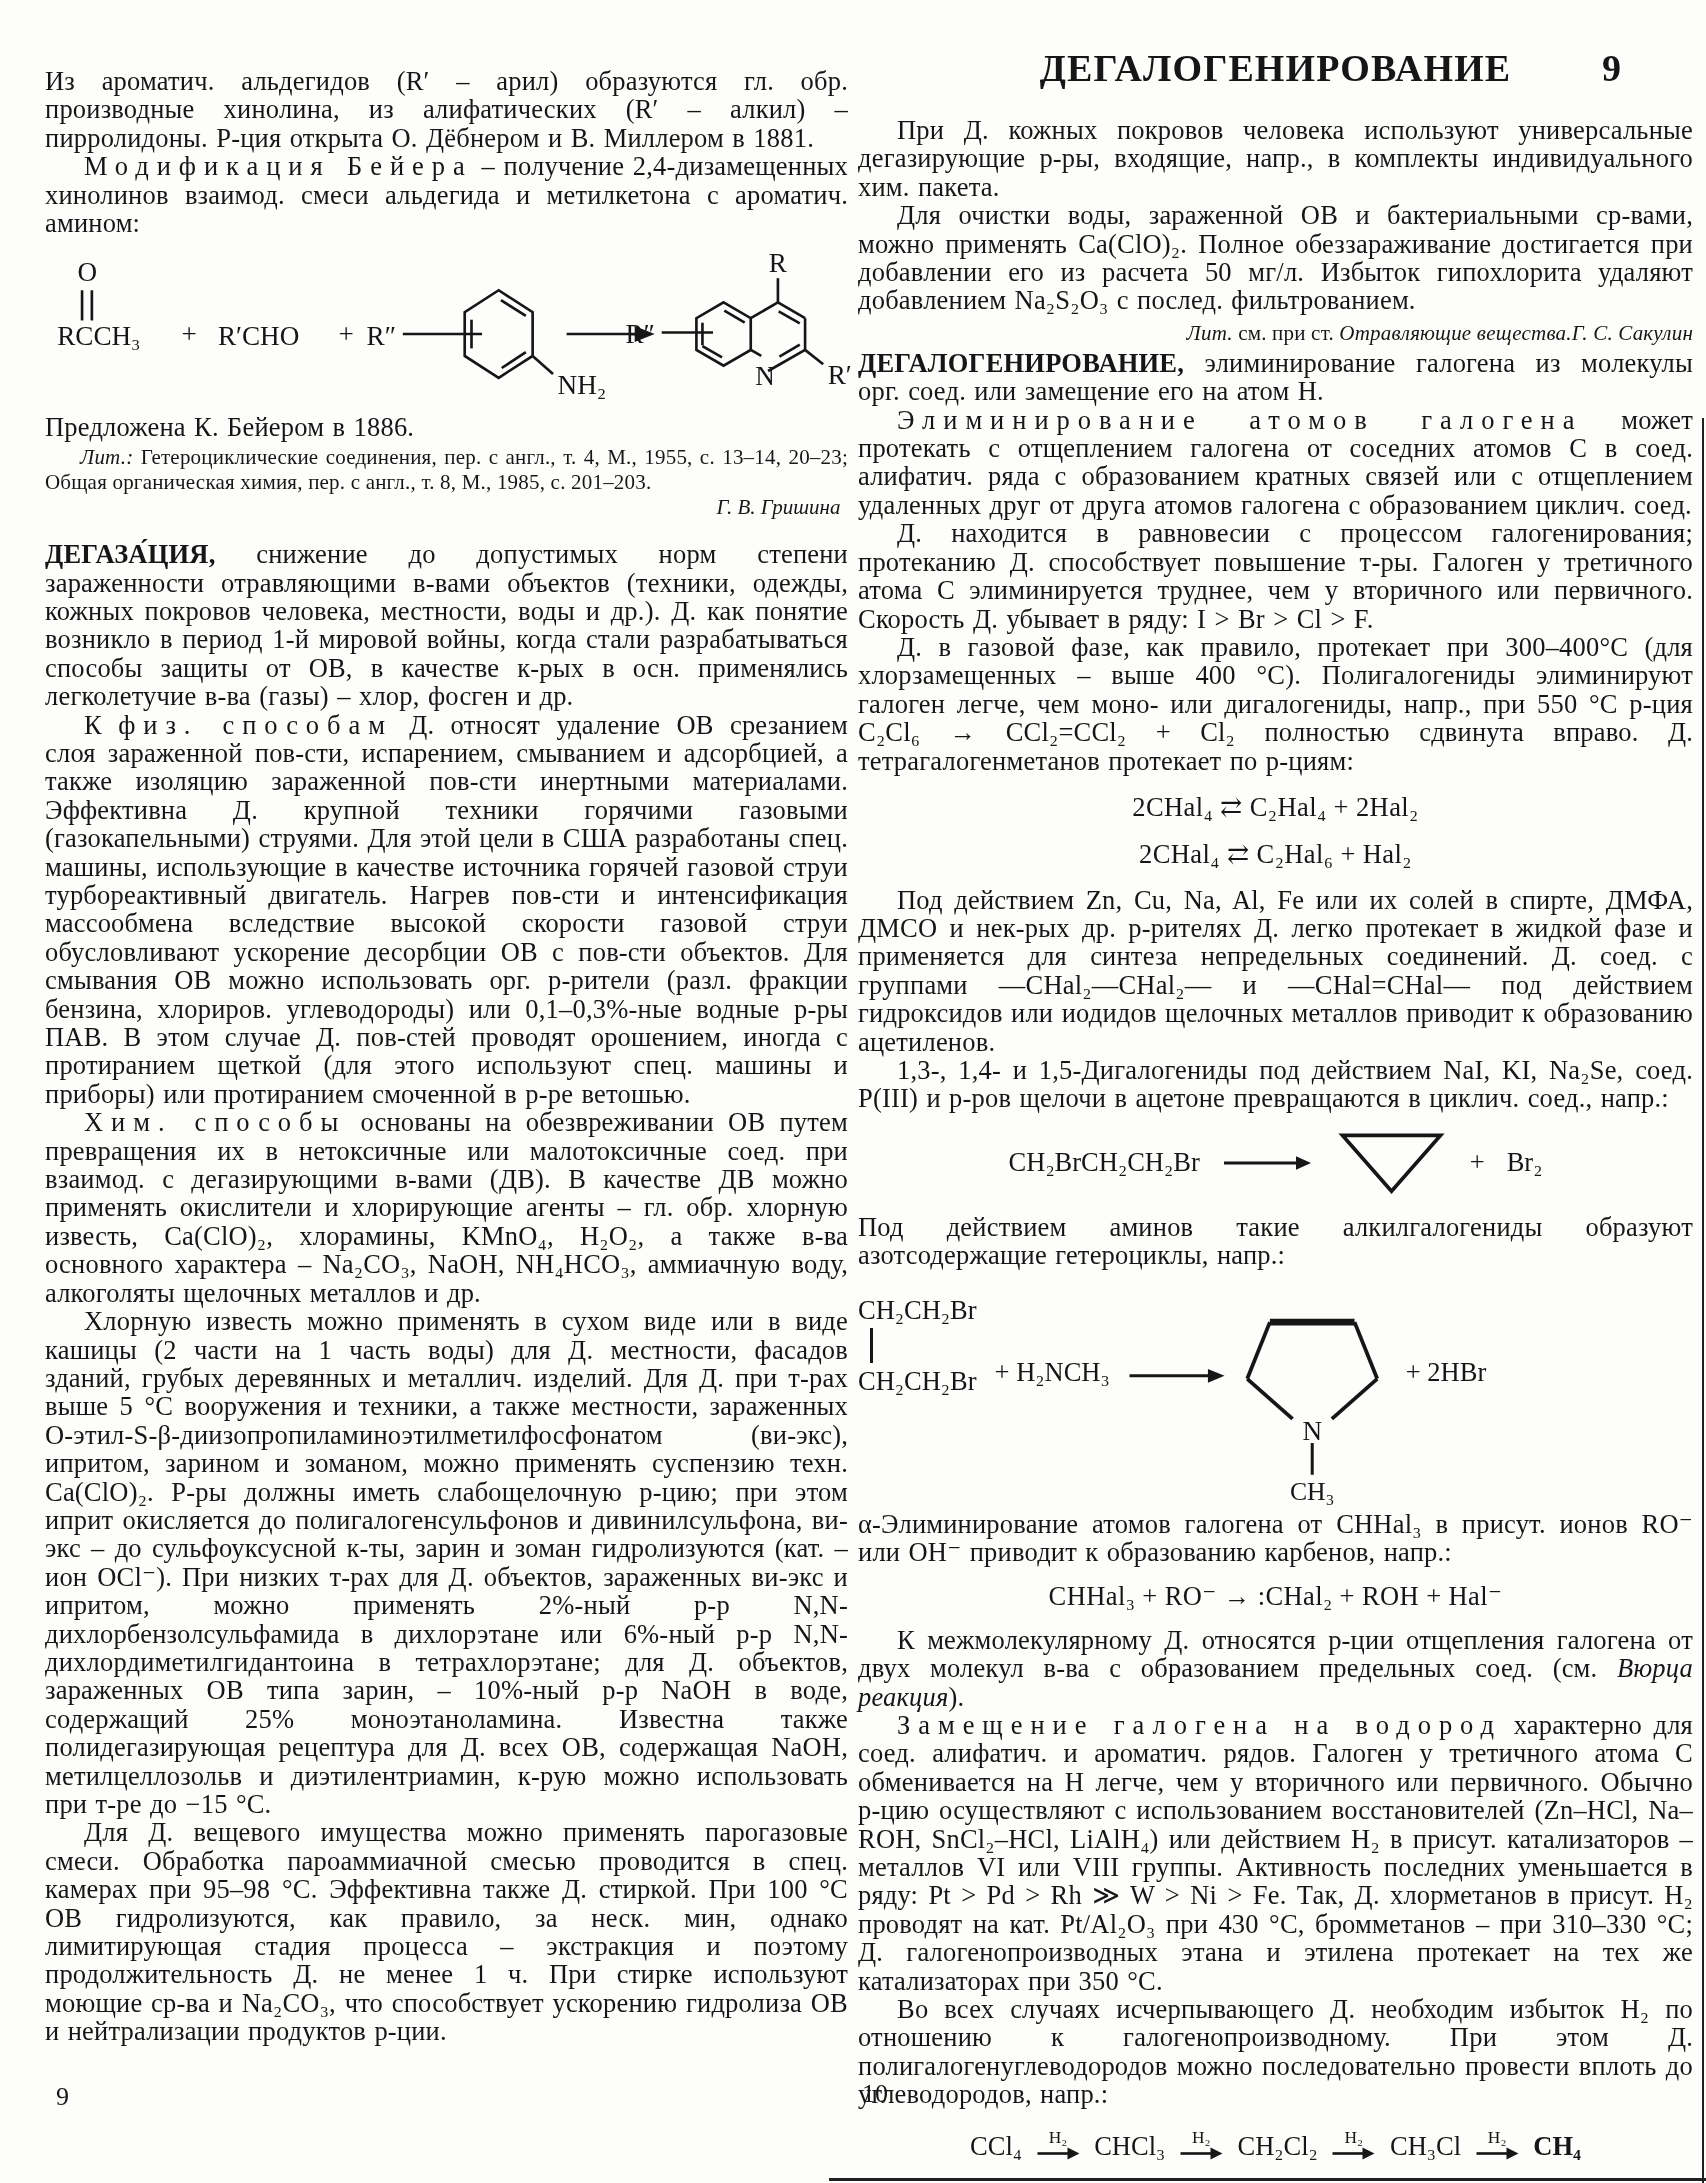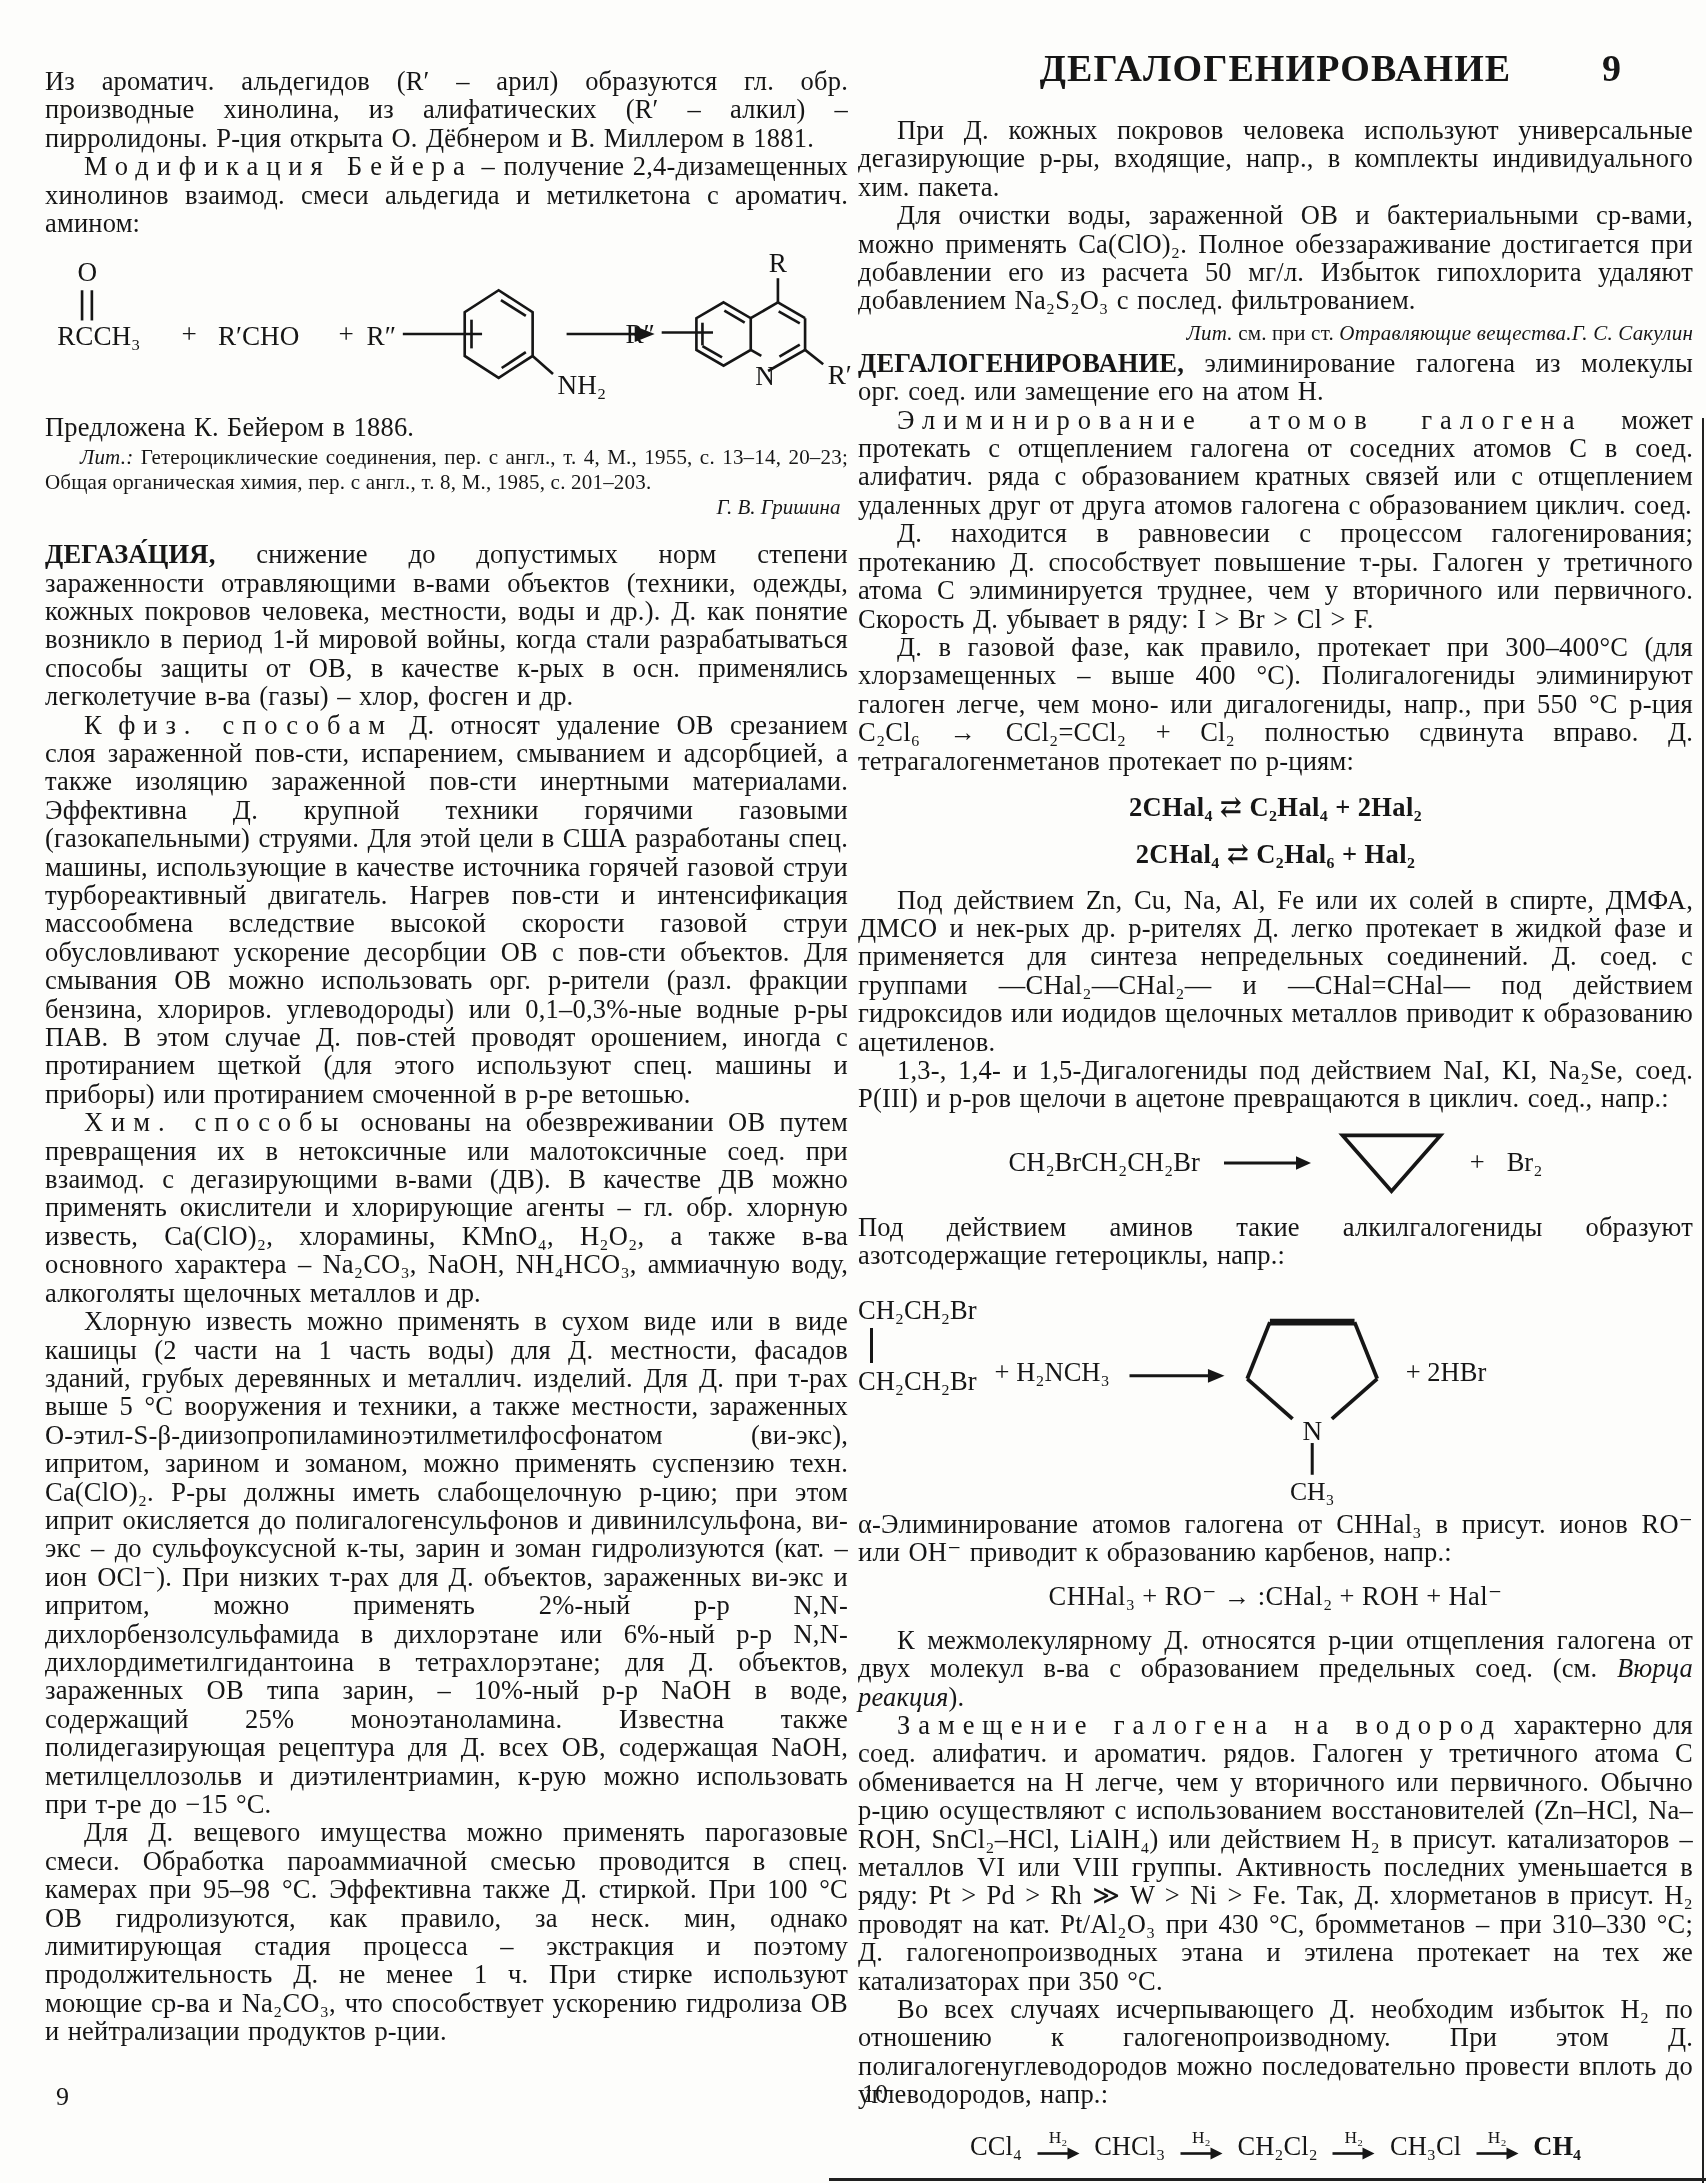--- a/index.html
+++ b/index.html
@@ -36,21 +36,21 @@
     font-size:38px;line-height:48px;letter-spacing:1.1px;
   }
   .head-num{
     position:absolute;right:72px;top:0;
     font-weight:bold;font-size:38px;line-height:48px;
   }
   .eq{
     text-align:center;font-size:26.5px;line-height:35px;
     margin:12px 0;letter-spacing:0.4px;
   }
-  .eqpair{margin:15px 0 13.6px 0;font-weight:bold;}
+  .eqpair{margin:15px 0 13.6px 0;}
   svg{display:block;}
   svg text{font-family:"Liberation Serif","DejaVu Serif",serif;fill:#161616;}
   .scheme1{margin:10.6px 0 4.5px 0;}
   .srow{
     display:flex;align-items:center;justify-content:center;
     gap:22px;margin:13.6px 0;font-size:26.5px;
   }
   .srow3{display:flex;align-items:flex-start;gap:18px;margin:7.6px 0 4.5px 0;font-size:26.5px;}
   .chain{display:flex;flex-direction:column;margin-top:16.6px;}
   .chain span.f{line-height:33px;}

